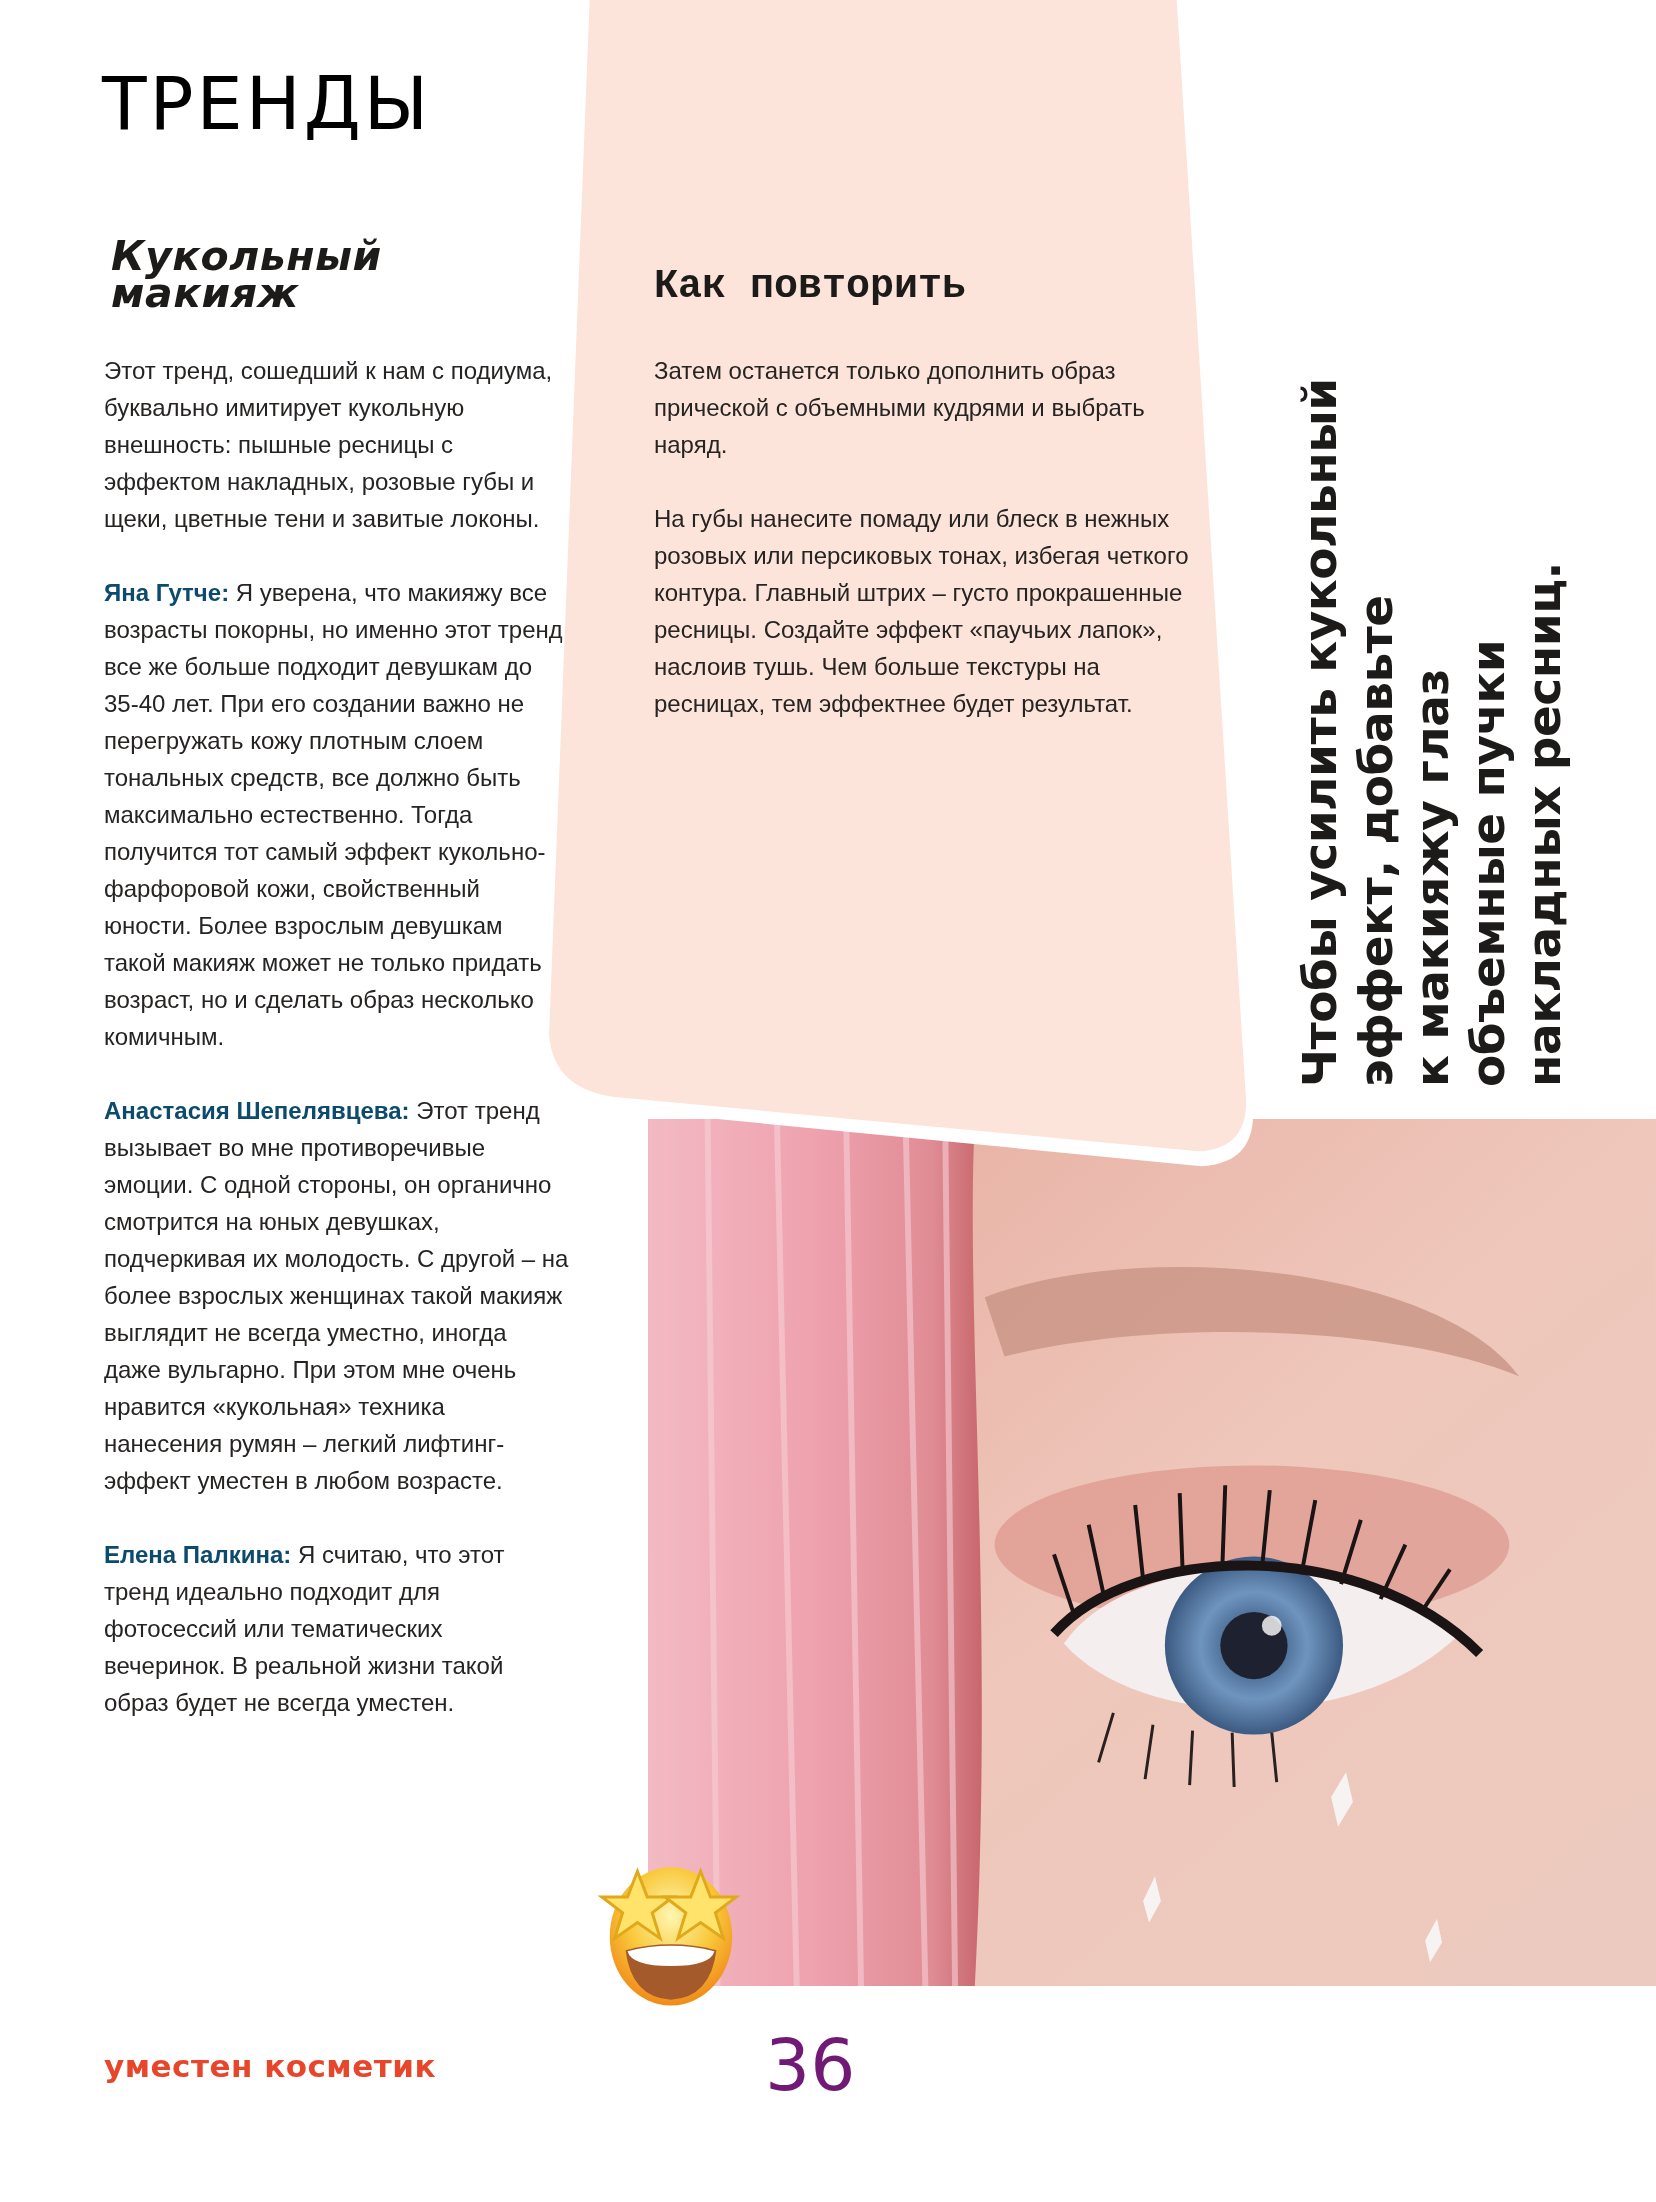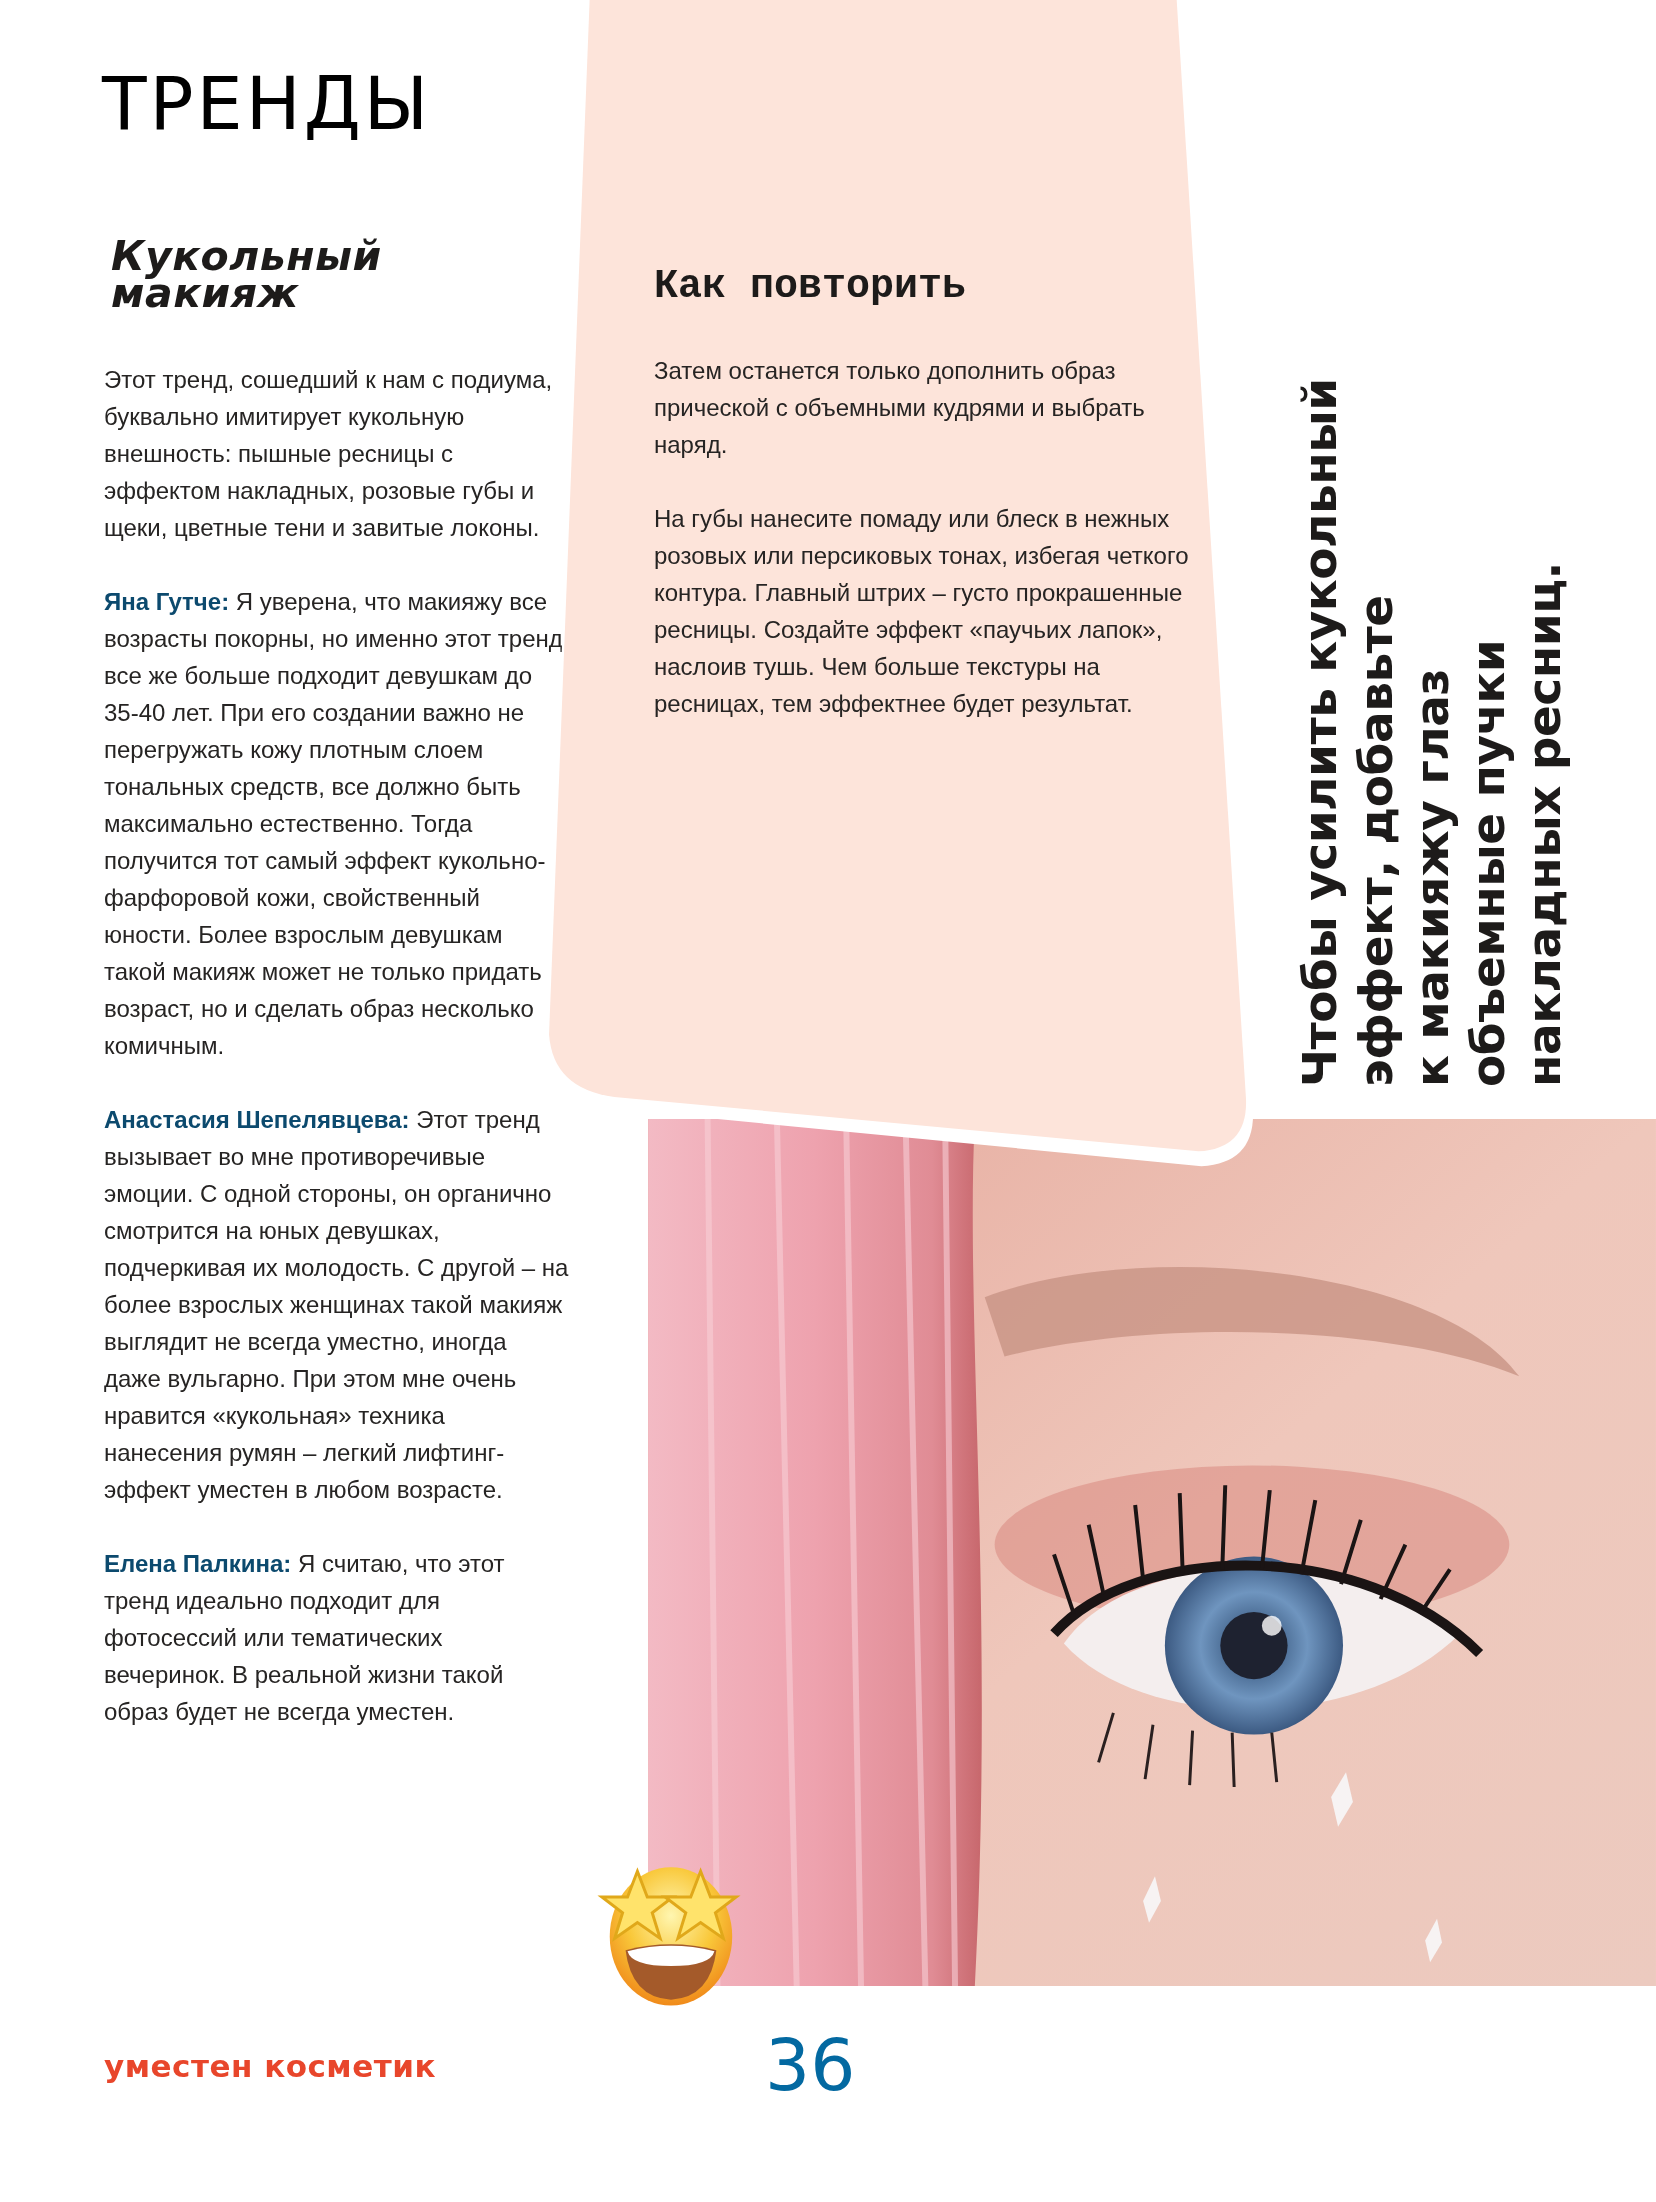--- a/index.html
+++ b/index.html
@@ -15,21 +15,21 @@
   }
   .article-title {
     left:104px; top:231px; width:416px; font-size:41px; line-height:37px; font-weight:700;
     font-family:"DejaVu Sans", sans-serif; letter-spacing:0.5px; margin:7px;font-style:italic;
   }
   .col-text {
     font-size:24px; line-height:37px; color:#262423; margin:0;
     font-family:"Liberation Sans", sans-serif;
   }
   .col-text p { margin:0 0 37px 0; }
-  .left-col { left:104px; top:352px; width:465px;margin-top:9px; }
+  .left-col { left:104px; top:352px; width:465px; }
   .speaker { color:#0c4a6e; font-weight:700; }
 
   
   .peach {
     left:543px; top:0; width:713px; height:1188px;
   }
   .peach svg { display:block; }
   .how-title {
     left:654px; top:267px; font-size:40px; font-weight:700;
     font-family:Liberation Mono, monospace; margin:0; line-height:1;
@@ -52,21 +52,21 @@
   .vquote span { display:block; white-space:nowrap; }
 
   .emoji { left:590px; top:1859px; width:158px; height:149px; }
 
   .brand {
     left:104px; top:2051px; font-size:31px; font-weight:700; color:#e8462b;
     font-family:"DejaVu Sans", sans-serif; letter-spacing:0.5px; line-height:1;
   }
   .page-num {
     left:765px; top:2030px; font-size:71px; font-weight:400; line-height:1;
-    font-family:"DejaVu Sans", sans-serif; color:#0369a1;
+    font-family:"DejaVu Sans", sans-serif; color:#701a75;
   }
 </style>
 </head>
 <body>
 
 <h1 class="abs section-title">ТРЕНДЫ</h1>
 
 <h2 class="abs article-title">Кукольный макияж</h2>
 
 <div class="abs col-text left-col">

